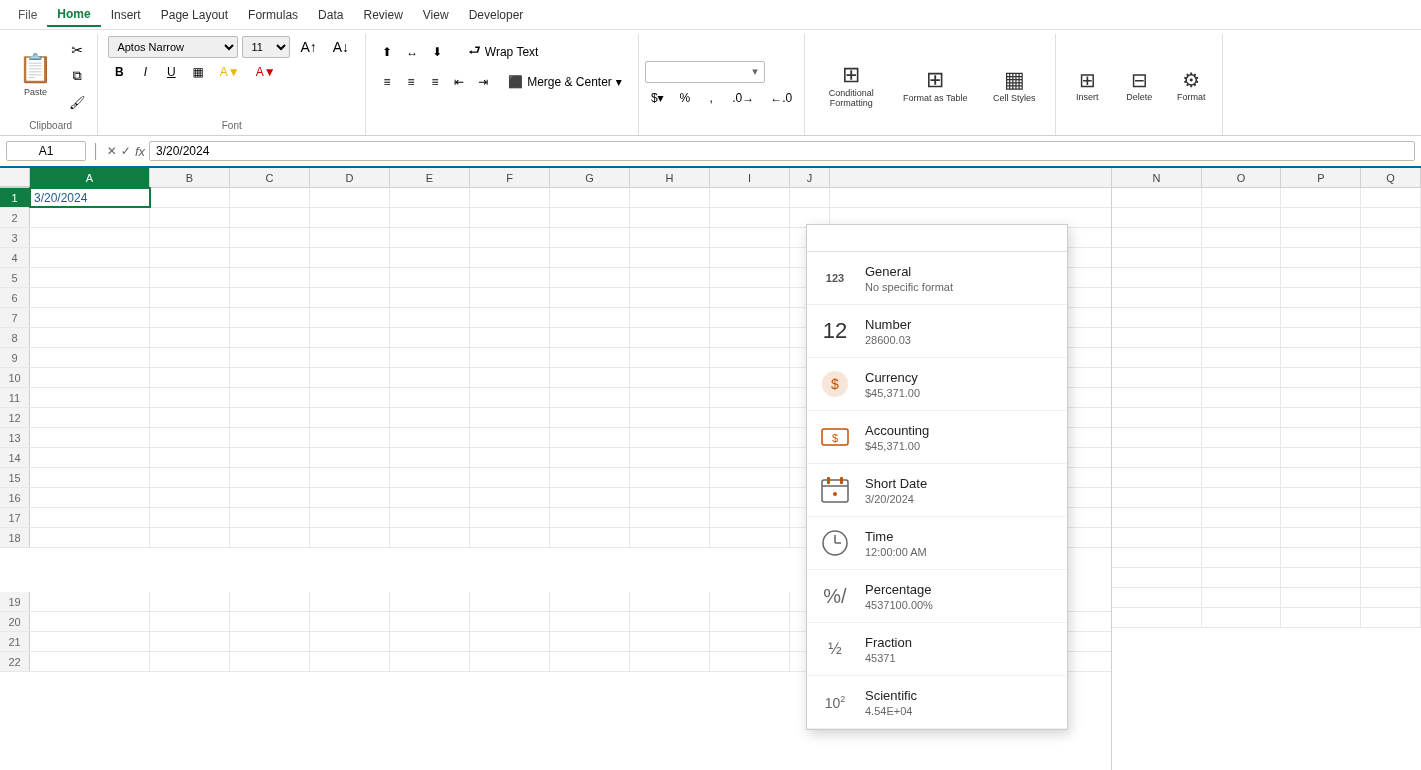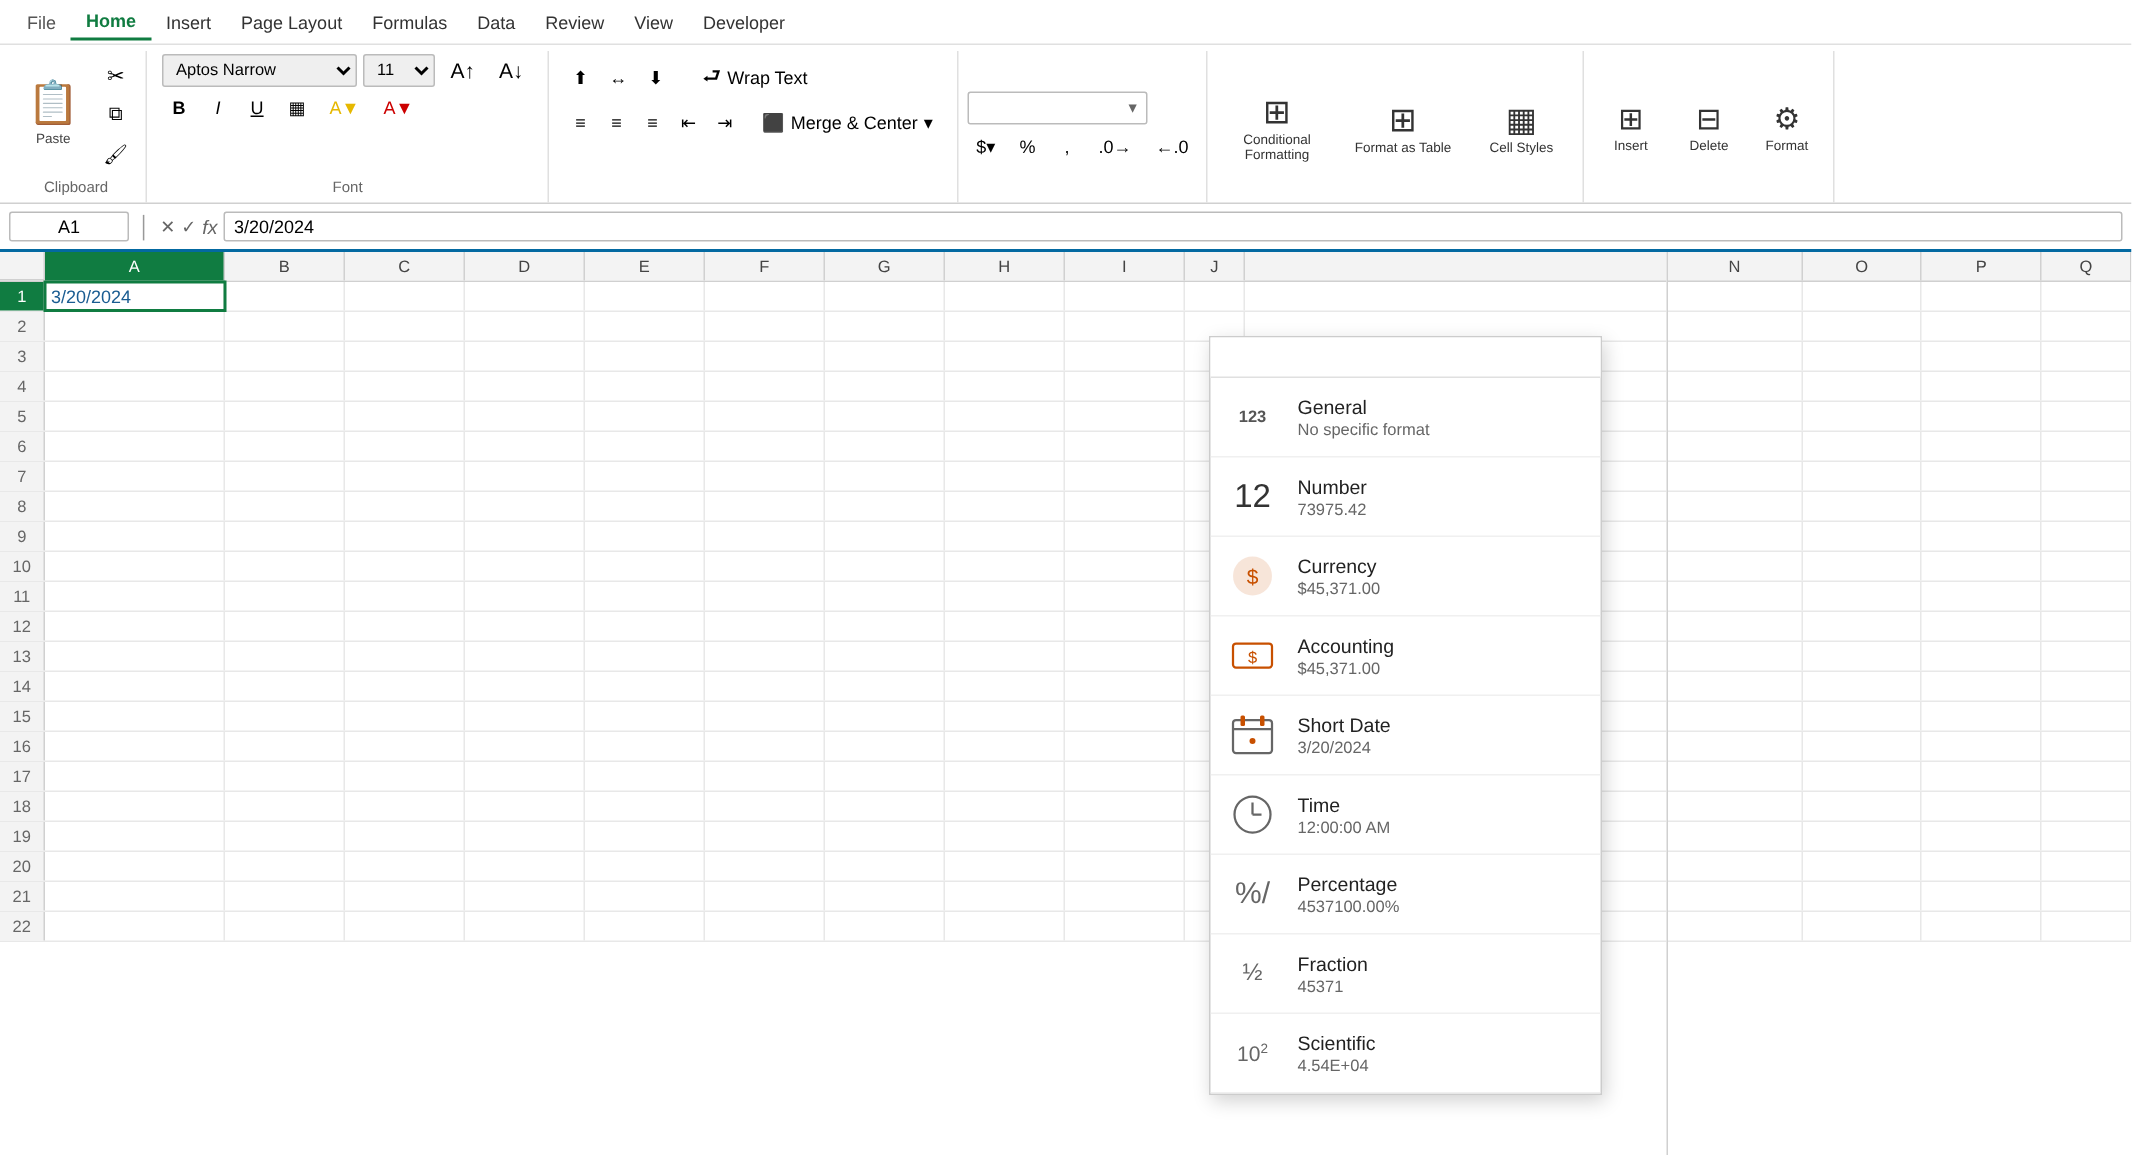--- a/index.html
+++ b/index.html
@@ -599,21 +599,21 @@
             <div class="cell cw-b"></div>
             <div class="cell cw-c"></div>
             <div class="cell cw-d"></div>
             <div class="cell cw-e"></div>
             <div class="cell cw-f"></div>
             <div class="cell cw-g"></div>
             <div class="cell cw-h"></div>
             <div class="cell cw-i"></div>
             <div class="cell cw-j"></div>
           </div>
-          <div class="row" style="height: 20px;">
+          <div class="row" style="height: 20px; margin-top: 44px;">
             <div class="row-num">19</div>
             <div class="cell cw-a"></div>
             <div class="cell cw-b"></div>
             <div class="cell cw-c"></div>
             <div class="cell cw-d"></div>
             <div class="cell cw-e"></div>
             <div class="cell cw-f"></div>
             <div class="cell cw-g"></div>
             <div class="cell cw-h"></div>
             <div class="cell cw-i"></div>
@@ -816,21 +816,21 @@
               <span class="format-name">General</span>
               <span class="format-example">No specific format</span>
             </div>
           </div>
           <div class="format-item">
             <div class="format-icon">
               <span style="font-size:22px;font-weight:300;color:#333;">12</span>
             </div>
             <div class="format-info">
               <span class="format-name">Number</span>
-              <span class="format-example">73975.42</span>
+              <span class="format-example">28600.03</span>
             </div>
           </div>
           <div class="format-item">
             <div class="format-icon">
               <svg width="32" height="32" viewBox="0 0 32 32">
                 <circle cx="16" cy="16" r="13" fill="#c85000" opacity="0.15"></circle>
                 <text x="16" y="21" text-anchor="middle" font-size="14" fill="#c85000">$</text>
               </svg>
             </div>
             <div class="format-info">

